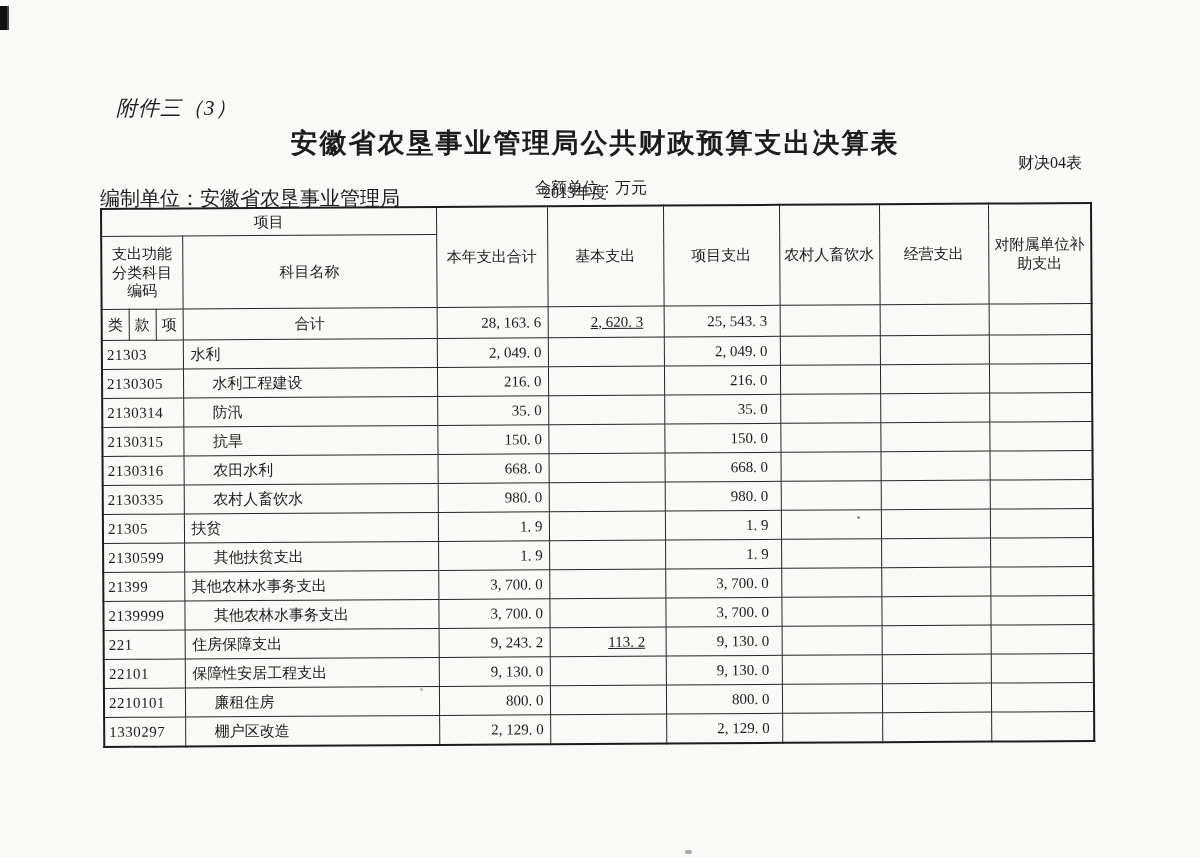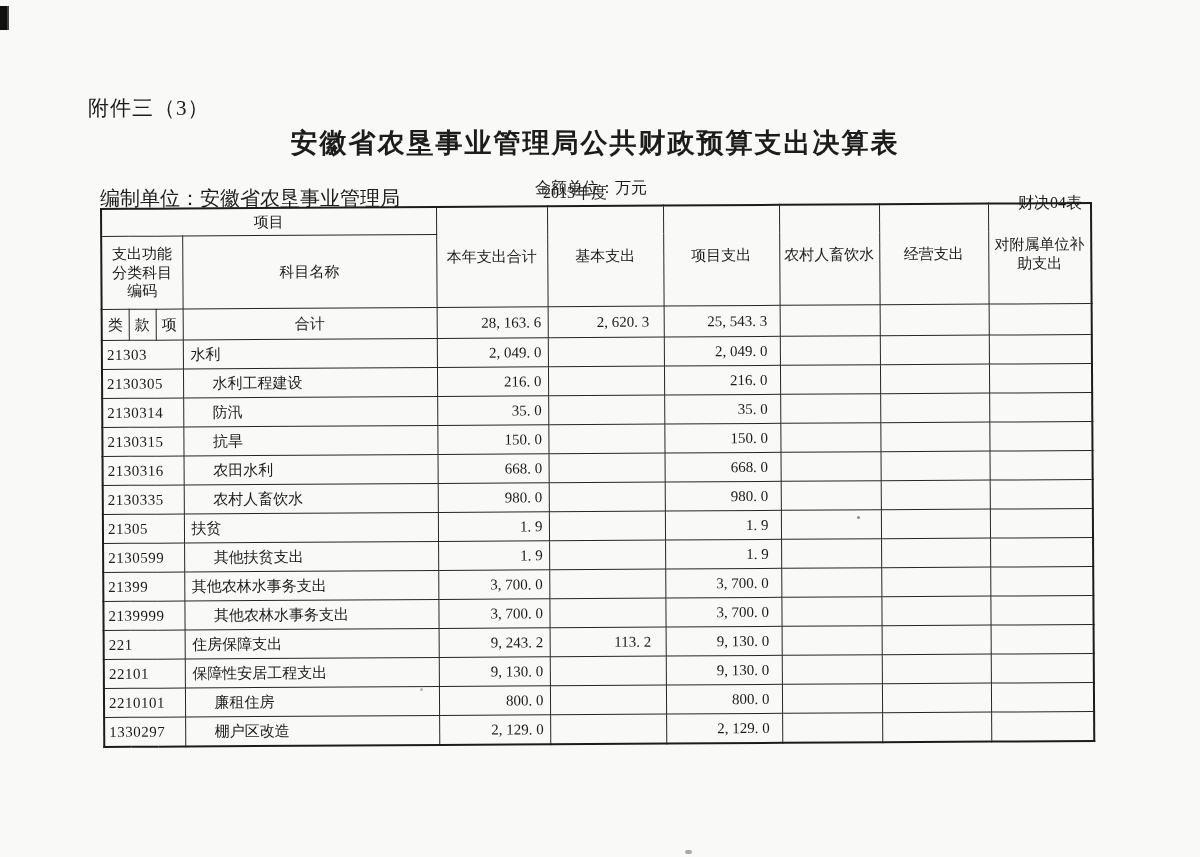--- a/index.html
+++ b/index.html
@@ -4,42 +4,42 @@
 <style>
   html,body{margin:0;padding:0;}
   body{
     width:1200px;height:857px;position:relative;overflow:hidden;
     background:#f9f9f7;
     font-family:"Liberation Serif","DejaVu Serif",serif;
     color:#1c1c1c;
   }
   .scan-mark{position:absolute;left:0;top:6px;width:7px;height:24px;background:#101010;border-right:2px solid #444;}
   .speck{position:absolute;background:#8a8a8a;border-radius:50%;}
-  .attach{position:absolute;left:88px;top:94px;font-size:21px;letter-spacing:1px;}
+  .attach{position:absolute;left:116px;top:94px;font-size:21px;letter-spacing:1px;font-style:italic;}
   .title{position:absolute;left:100px;top:125px;width:990px;text-align:center;
          font-size:27px;font-weight:bold;letter-spacing:2px;}
-  .form-code{position:absolute;left:100px;top:153px;width:982px;text-align:right;font-size:16px;margin-top:40px;}
+  .form-code{position:absolute;left:100px;top:153px;width:982px;text-align:right;font-size:16px;}
   .amount-unit{position:absolute;left:100px;top:178px;width:982px;text-align:center;font-size:16px;}
   .prep-unit{position:absolute;left:100px;top:185px;font-size:20px;}
   .year{position:absolute;left:543px;top:183px;font-size:16px;}
   .table-wrap{position:absolute;left:100px;top:208px;transform:rotate(-0.35deg);transform-origin:0 0;}
   table{border-collapse:collapse;table-layout:fixed;width:990px;background:transparent;}
   td{border:1.6px solid #262626;font-size:15px;padding:0 3px;overflow:hidden;
      line-height:1.25;vertical-align:middle;}
   table{border:2.5px solid #1c1c1c;}
   .hc{text-align:center;}
   .row-a td{height:26px;}
   .row-b td{height:72px;}
   .row-c td{height:30px;}
   .drow td{height:28px;}
   .code{text-align:left;padding-left:4px;font-size:15px;letter-spacing:0.5px;}
   .name{text-align:left;padding-left:7px;}
   .name.ind{padding-left:29px;}
   .v{text-align:right;padding-right:6px;font-size:15px;}
-  .v.c1{padding-right:14px;}
+  .v.c1{padding-right:20px;text-decoration:underline;}
   .v.c2{padding-right:12px;}
   .vh{font-size:15px;text-align:center;}
 </style>
 </head>
 <body>
 
 <div class="scan-mark"></div>
 <div class="speck" style="left:857px;top:516px;width:3px;height:3px;"></div>
 <div class="speck" style="left:420px;top:688px;width:3px;height:3px;opacity:.6;"></div>
 <div class="speck" style="left:685px;top:850px;width:7px;height:4px;border-radius:2px;opacity:.7;"></div>

